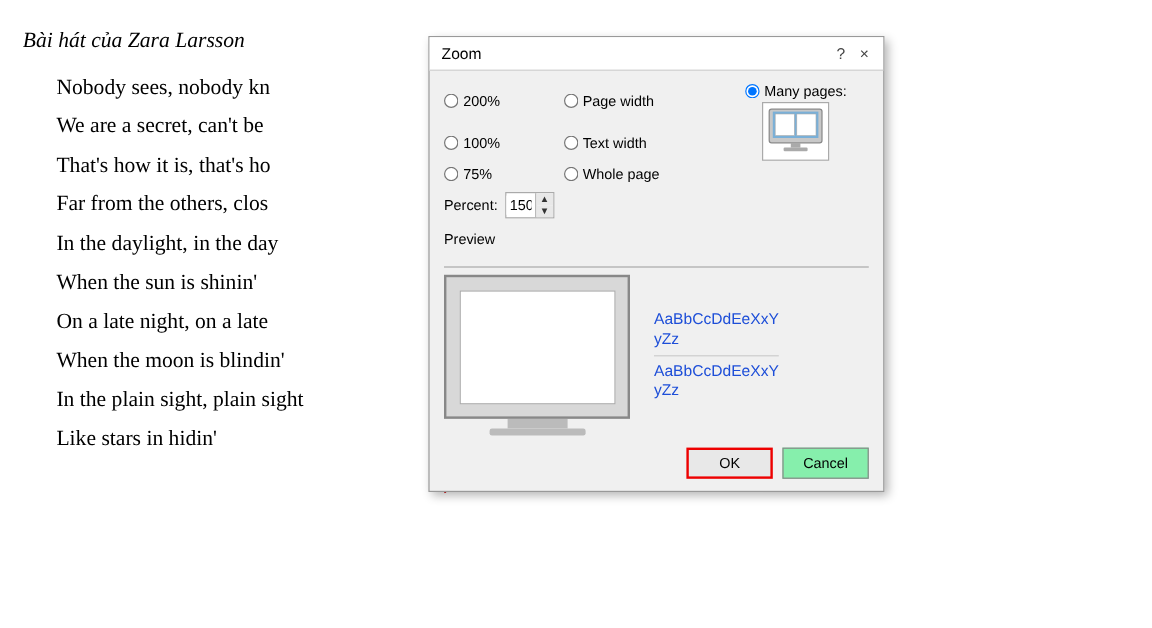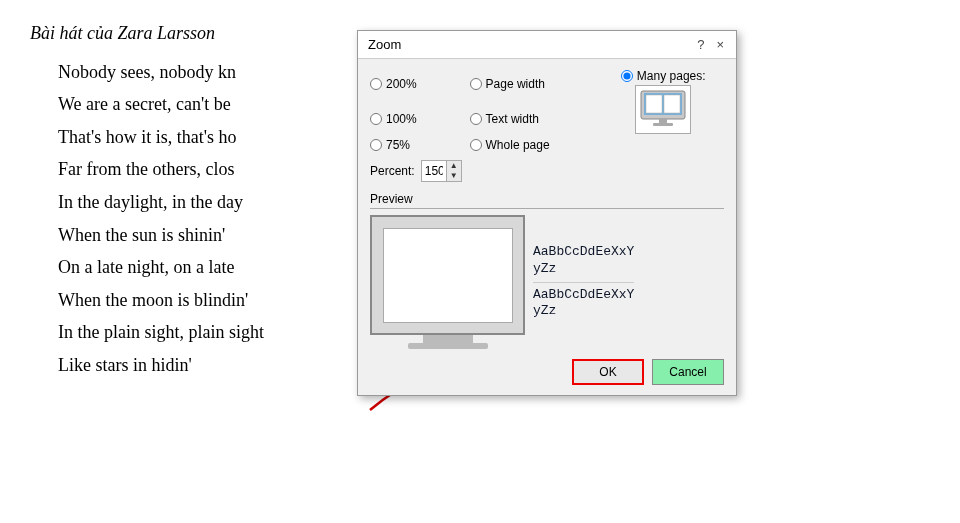--- a/index.html
+++ b/index.html
@@ -8,21 +8,21 @@
       font-family: 'Times New Roman', Times, serif;
       font-size: 18px;
       width: 960px;
       height: 523px;
       overflow: hidden;
       position: relative;
     }
 
     
     .doc-content {
-      padding: 18px 30px;
+      padding: 18px 19px;
       line-height: 1.7;
       color: #000;
     }
     .doc-title {
       font-style: italic;
       font-size: 18px;
       margin-bottom: 8px;
     }
     .doc-line {
       font-size: 18px;
@@ -135,21 +135,21 @@
       line-height: 1;
       padding: 1px 3px;
       color: #333;
     }
 
     
     .preview-label {
       font-size: 12px;
       margin-bottom: 6px;
       border-bottom: 1px solid #aaa;
-      padding-bottom: 2px;
+      padding-bottom: 16px;
     }
     .preview-area {
       display: flex;
       gap: 8px;
       margin-bottom: 10px;
     }
     .preview-monitor-container {
       display: flex;
       flex-direction: column;
       align-items: center;
@@ -181,24 +181,25 @@
       background: #bbb;
       border-radius: 2px;
     }
     .preview-text-area {
       display: flex;
       flex-direction: column;
       justify-content: center;
       gap: 4px;
     }
     .preview-text-block {
-      font-family: Liberation Mono, monospace;
-      font-size: 13px;
-      color: #0f172a;
+      font-family: Liberation Sans, sans-serif;
+      font-size: 13px;
+      color: #1d4ed8;
       line-height: 1.3;
+      margin-left: 12px;
     }
     .preview-text-block.bottom {
       border-top: 1px solid #ccc;
       padding-top: 4px;
     }
 
     
     .dialog-buttons {
       display: flex;
       justify-content: flex-end;

